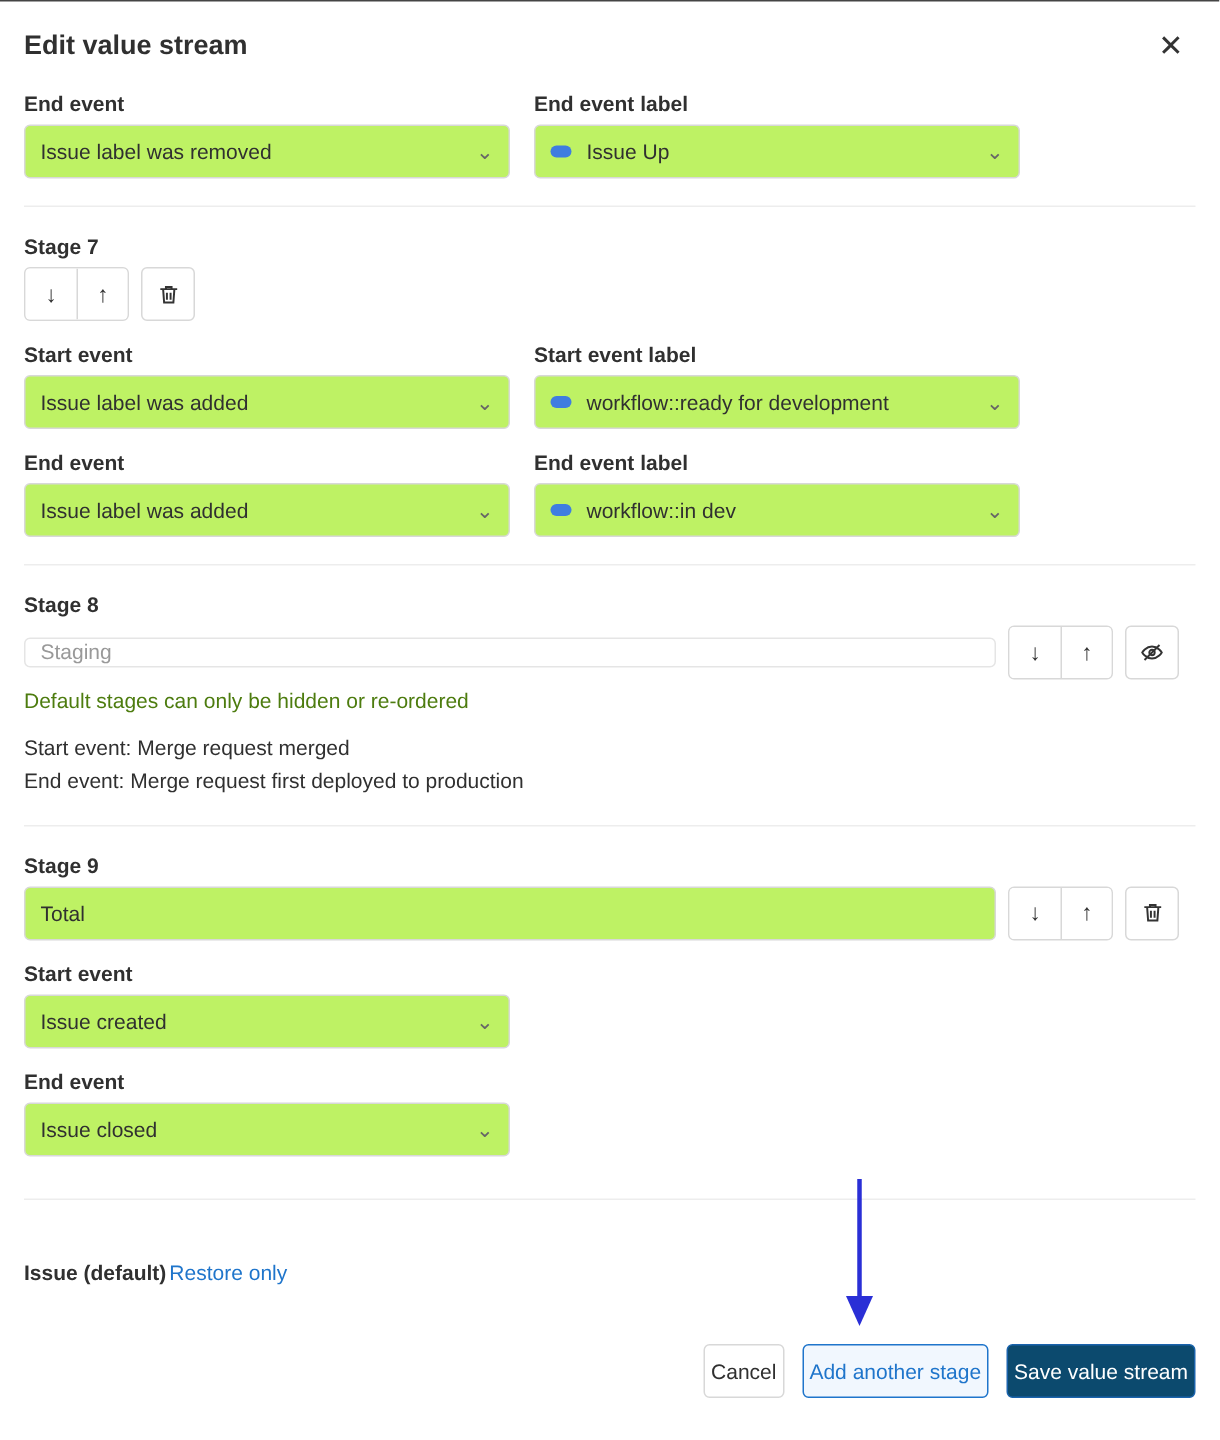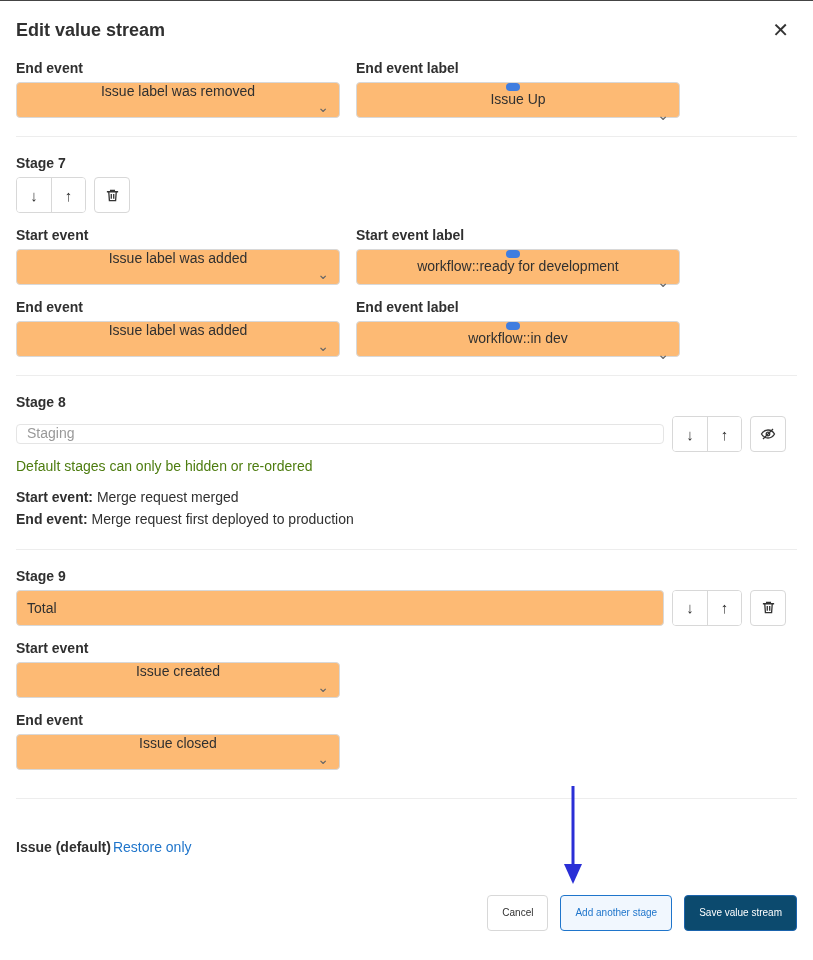--- a/index.html
+++ b/index.html
@@ -47,30 +47,29 @@
   .w-320 { width: 324px; }
   .label {
     font-weight: 600;
     font-size: 14px;
     margin-bottom: 6px;
     margin-top: 6px;
   }
   .select, .input {
     border: 1px solid #d8d8d8;
     border-radius: 4px;
-    background: #fdba74;
+    background: #bef264;
     height: 36px;
     display: flex;
     align-items: center;
     padding: 0 10px;
     font-size: 14px;
     color: #303030;
     position: relative;
     width: 100%;
-    flex-direction: column;
   }
   .input {
     outline: none;
     font-family: inherit;
   }
   .select .chev {
     margin-left: auto;
     color: #666;
   }
   .badge {
@@ -139,21 +138,21 @@
   .hint {
     color: #4d7c0f;
     font-size: 14px;
     margin-top: 6px;
   }
   .event-summary {
     margin-top: 12px;
     line-height: 1.6;
     font-size: 14px;
   }
-  .event-summary .lab { font-weight: 700; }
+  .event-summary .lab { font-weight: 400; }
   hr.divider {
     border: none;
     border-top: 1px solid #ededed;
     margin: 18px 0 0 0;
   }
   .restore-row {
     margin-top: 40px;
     display: flex;
     align-items: center;
     gap: 2px;
@@ -165,23 +164,23 @@
     cursor: pointer; padding: 0;
   }
   .footer {
     display: flex;
     justify-content: flex-end;
     gap: 12px;
     margin-top: 40px;
   }
   .btn {
     height: 36px;
-    padding: 0 14px;
-    border-radius: 4px;
-    font-size: 10px;
+    padding: 0 4px;
+    border-radius: 4px;
+    font-size: 14px;
     cursor: pointer;
     border: 1px solid #d8d8d8;
     background: #fff;
     color: #303030;
   }
   .btn-outline-primary {
     border: 1px solid #1f75cb;
     color: #1f75cb;
     background: #f1f7fe;
   }

